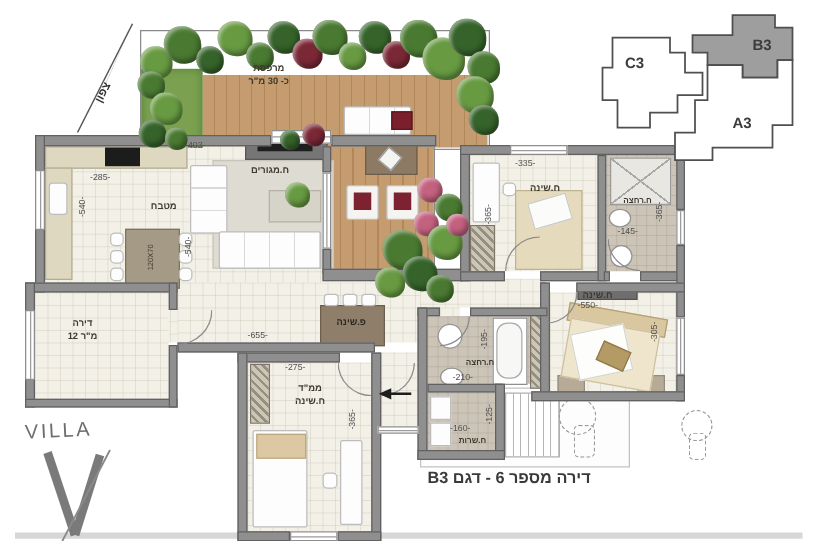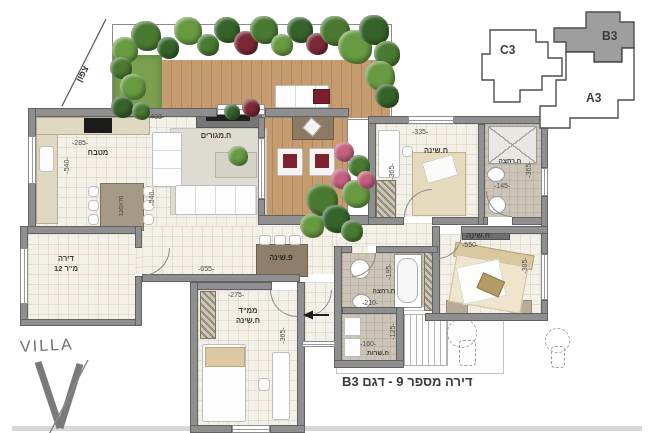--- a/index.html
+++ b/index.html
@@ -39,20 +39,24 @@
 <body>
 
 <div id="plan">
 
   <div class="abs" style="left:12px;top:426px;width:630px;height:5px;background:#d7d7d7;z-index:1;"></div>
 
   <div class="abs" style="left:112px;top:24px;width:278px;height:94px;border:1px solid #8a8a8a;z-index:5;"></div>
   <div class="deck" style="left:162px;top:60px;width:228px;height:58px;"></div>
   <div class="deck" style="left:262px;top:117px;width:86px;height:100px;border:1px solid #8a8a8a;box-sizing:border-box;"></div>
   <div class="garden" style="left:113px;top:55px;width:49px;height:63px;"></div>
+  <div class="rlabel" style="left:186px;top:50px;width:58px;z-index:61;">
+    <span style="display:block">מרפסת</span>
+    <span style="display:block">כ- 30 מ"ר</span>
+  </div>
 
   <div class="furn seam-h" style="left:275px;top:85px;width:54px;height:23px;"></div>
   <div class="abs" style="left:313px;top:89px;width:15px;height:13px;background:#7a1f2b;border:1px solid #5a1620;z-index:21;"></div>
   <div class="abs" style="left:292px;top:116px;width:40px;height:22px;background:#8d7a64;border:1px solid #6d5c49;z-index:20;"></div>
   <div class="abs" style="left:305px;top:120px;width:12px;height:12px;background:#f4f4f2;border:1px solid #999;transform:rotate(40deg);z-index:21;"></div>
   <div class="furn" style="left:277px;top:148px;width:26px;height:28px;background:#f5f4f0;"></div>
   <div class="abs" style="left:283px;top:154px;width:14px;height:14px;background:#7c2230;z-index:21;"></div>
   <div class="furn" style="left:309px;top:148px;width:26px;height:28px;background:#f5f4f0;"></div>
   <div class="abs" style="left:315px;top:154px;width:14px;height:14px;background:#7c2230;z-index:21;"></div>
 
@@ -190,21 +194,21 @@
   <div class="abs" style="left:462px;top:231px;width:46px;height:7px;background:#6e6e6e;border:1px solid #525252;z-index:20;"></div>
   <div class="abs" style="left:450px;top:248px;width:78px;height:60px;transform:rotate(10deg);z-index:20;">
     <div class="abs" style="left:0;top:0;width:78px;height:13px;background:#d9c7a0;border:1px solid #b3a073;"></div>
     <div class="abs" style="left:3px;top:12px;width:71px;height:46px;background:#efe5cc;border:1px solid #cdc0a0;"></div>
     <div class="abs" style="left:10px;top:16px;width:42px;height:36px;background:#fdfdfc;border:1px solid #d5d5d0;transform:rotate(-22deg);"></div>
     <div class="abs" style="left:30px;top:28px;width:22px;height:15px;background:#b49b66;border:1px solid #93794a;transform:rotate(14deg);"></div>
   </div>
   <div class="abs" style="left:446px;top:300px;width:20px;height:12px;background:#b7ab97;border:1px solid #978c79;z-index:19;"></div>
   <div class="abs" style="left:510px;top:300px;width:20px;height:12px;background:#b7ab97;border:1px solid #978c79;z-index:19;"></div>
 
-  <div class="rlabel" style="left:78px;top:148px;width:40px;">מטבח</div>
+  <div class="rlabel" style="left:78px;top:160px;width:40px;padding-left:33px;">מטבח</div>
   <div class="rlabel" style="left:192px;top:131px;width:48px;">ח.מגורים</div>
   <div class="rlabel" style="left:42px;top:254px;width:48px;">
     <span style="display:block">דירה</span>
     <span style="display:block">12 מ"ר</span>
   </div>
   <div class="rlabel" style="left:224px;top:306px;width:48px;">
     <span style="display:block">ממ"ד</span>
     <span style="display:block">ח.שינה</span>
   </div>
   <div class="rlabel" style="left:416px;top:146px;width:40px;">ח.שינה</div>
@@ -248,21 +252,21 @@
 
   <div class="abs" style="left:20px;top:336px;width:80px;height:96px;z-index:70;">
     <span style="font-size:16px;letter-spacing:2px;color:#6e6e6e;display:block;transform:rotate(-3deg);">VILLA</span>
     <svg style="left:10px;top:24px;" width="64" height="72" viewBox="0 0 64 72">
       <line x1="8" y1="2" x2="30" y2="68" stroke="#7a7a7a" stroke-width="7"></line>
       <line x1="30" y1="68" x2="50" y2="4" stroke="#7a7a7a" stroke-width="7"></line>
       <line x1="58" y1="0" x2="14" y2="84" stroke="#8a8a8a" stroke-width="1.5"></line>
     </svg>
   </div>
 
-  <div class="caption" style="left:342px;top:374px;">דירה מספר 9 - דגם B3</div>
+  <div class="caption" style="left:342px;top:374px;">דירה מספר 6 - דגם B3</div>
 
   <div class="abs" style="left:0;top:0;width:0;height:0;">
       <div class="plant" style="left: 112px; top: 37px; width: 26px; height: 26px; background: rgb(103, 154, 65);"></div>
       <div class="plant" style="left: 131px; top: 21px; width: 30px; height: 30px; background: rgb(74, 122, 49);"></div>
       <div class="plant" style="left: 157px; top: 37px; width: 22px; height: 22px; background: rgb(53, 99, 42);"></div>
       <div class="plant" style="left: 174px; top: 17px; width: 28px; height: 28px; background: rgb(103, 154, 65);"></div>
       <div class="plant" style="left: 197px; top: 34px; width: 22px; height: 22px; background: rgb(74, 122, 49);"></div>
       <div class="plant" style="left: 214px; top: 17px; width: 26px; height: 26px; background: rgb(53, 99, 42);"></div>
       <div class="plant" style="left: 234px; top: 31px; width: 24px; height: 24px; background: rgb(122, 40, 54);"></div>
       <div class="plant" style="left: 250px; top: 16px; width: 28px; height: 28px; background: rgb(74, 122, 49);"></div>

